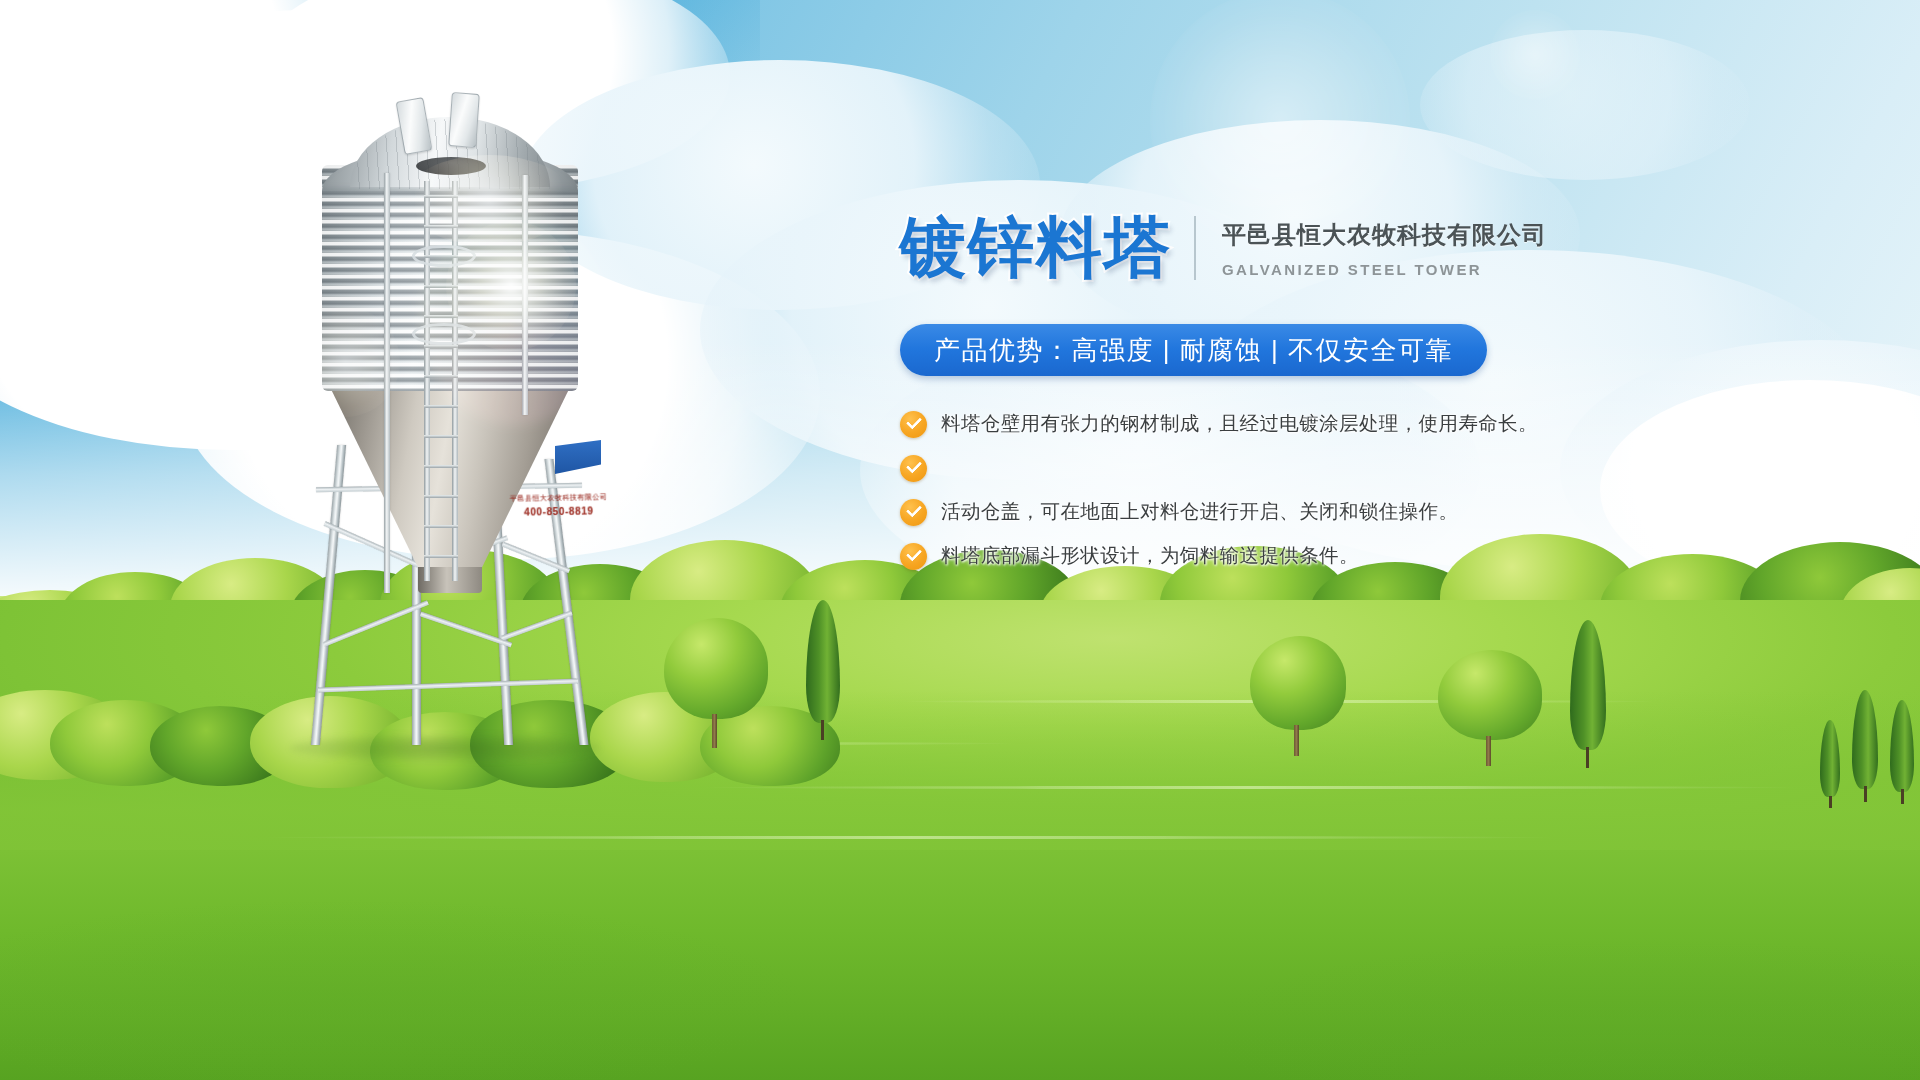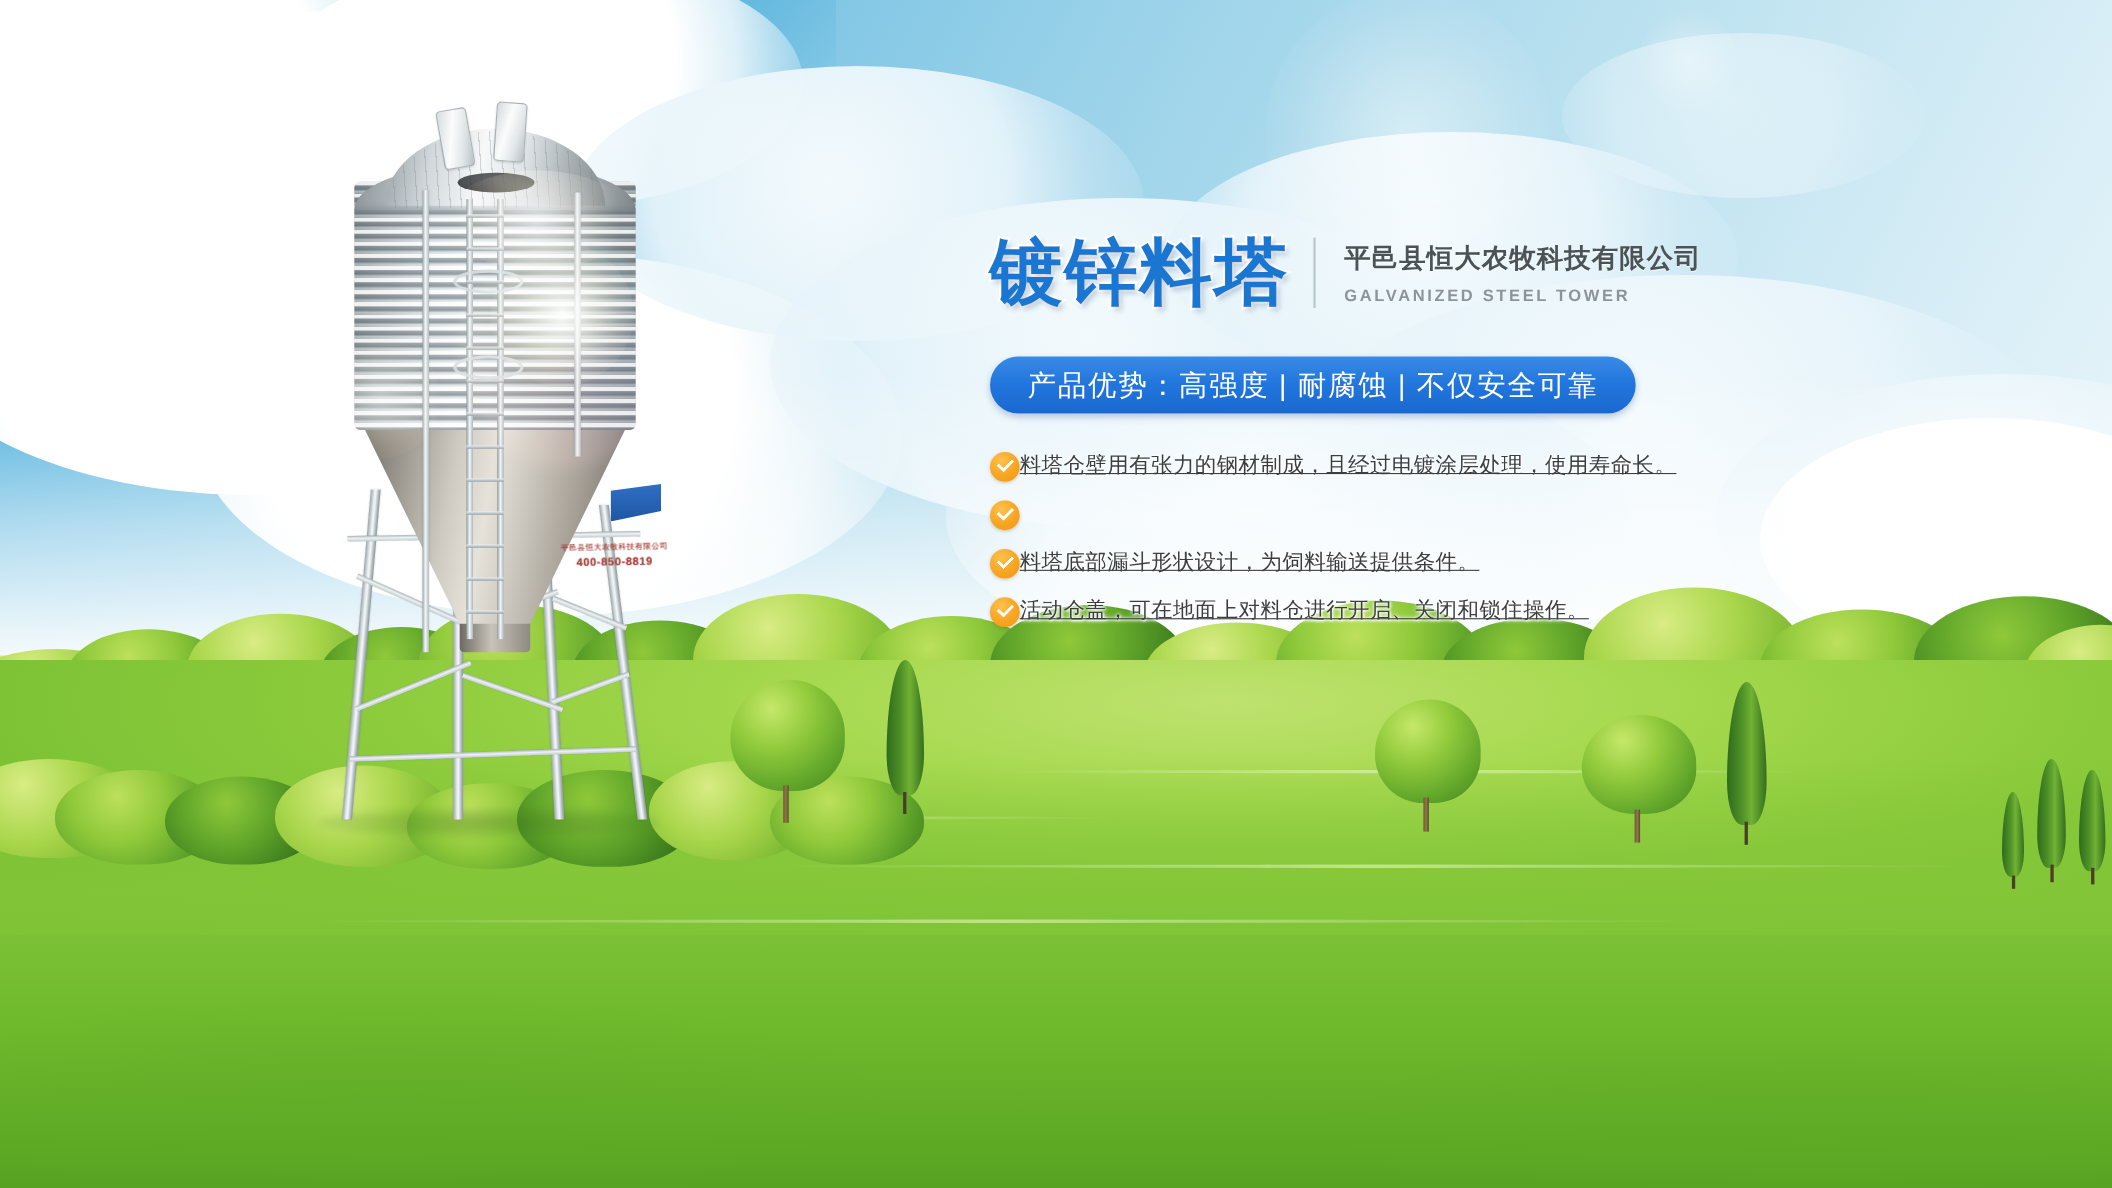--- a/index.html
+++ b/index.html
@@ -244,24 +244,23 @@
     background:radial-gradient(circle at 38% 30%,#ffc14d 0%,#f7a623 52%,#ef9710 100%);
     box-shadow:0 1px 3px rgba(120,80,10,.3);
     position:relative;margin-top:1px;
   }
   .check::after{
     content:"";position:absolute;left:7px;top:6px;
     width:11px;height:6px;border-left:3px solid #fff;border-bottom:3px solid #fff;
     transform:rotate(-46deg);border-radius:1px;
   }
   .bullet .txt{
-    font-size:19.5px;line-height:27px;color:#3b3f41;letter-spacing:.4px;
+    margin-left:14px;font-size:19.5px;line-height:27px;color:#3b3f41;letter-spacing:.4px;
     text-shadow:0 0 3px #fff,0 0 5px #fff,1px 1px 2px rgba(255,255,255,.95);
     white-space:nowrap;
-    text-decoration:underline;
   }
 </style>
 </head>
 <body>
 
 <div id="banner">
 
   <div class="sky">
     <div class="sky-deep"></div>
 
@@ -444,23 +443,23 @@
     <div class="bullets">
       <div class="bullet">
         <span class="check"></span>
         <span class="txt">料塔仓壁用有张力的钢材制成，且经过电镀涂层处理，使用寿命长。</span>
       </div>
       <div class="bullet">
         <span class="check"></span>
       </div>
       <div class="bullet">
         <span class="check"></span>
-        <span class="txt">料塔底部漏斗形状设计，为饲料输送提供条件。</span>
+        <span class="txt">活动仓盖，可在地面上对料仓进行开启、关闭和锁住操作。</span>
       </div>
       <div class="bullet">
         <span class="check"></span>
-        <span class="txt">活动仓盖，可在地面上对料仓进行开启、关闭和锁住操作。</span>
+        <span class="txt">料塔底部漏斗形状设计，为饲料输送提供条件。</span>
       </div>
     </div>
 
   </div>
 
 </div>
 
 </body></html>

